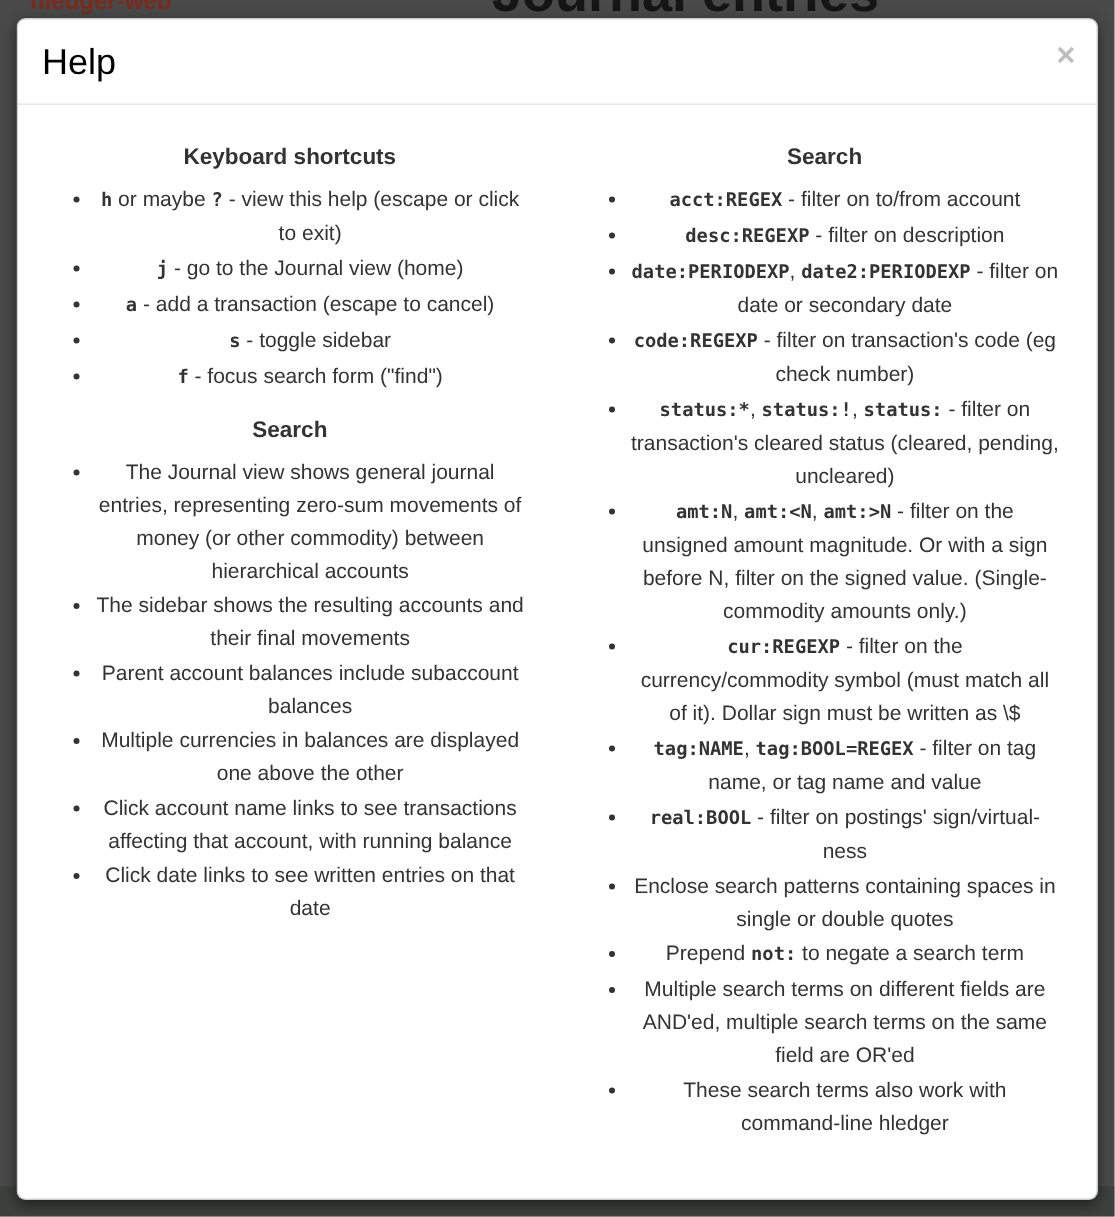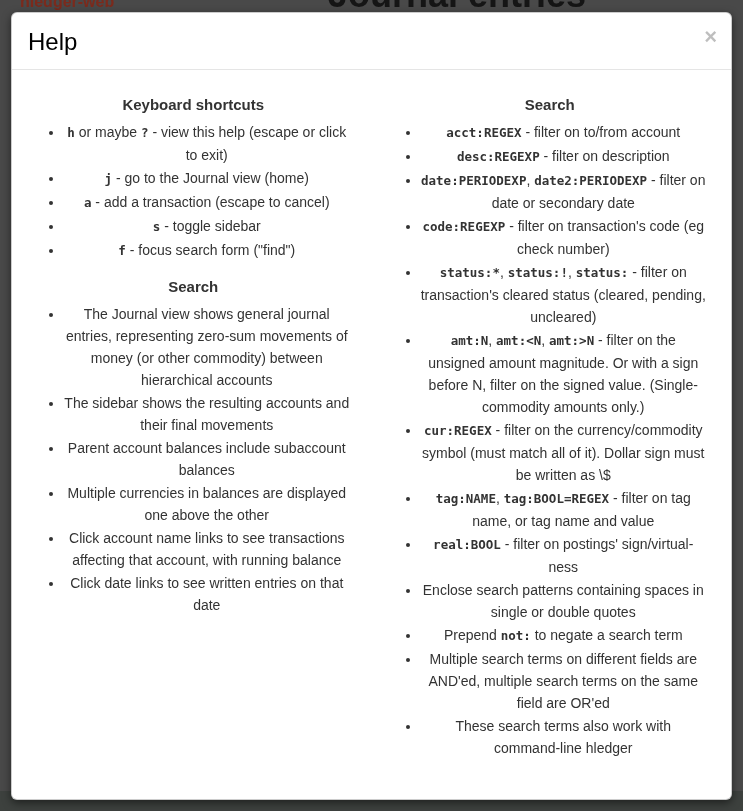--- a/index.html
+++ b/index.html
@@ -106,21 +106,21 @@
         </div>
       <div class="col">
           <h4 class="section-heading">Search</h4>
           <ul class="help-list">
             <li><code>acct:REGEX</code><span> - filter on to/from account</span></li>
             <li><code>desc:REGEXP</code><span> - filter on description</span></li>
             <li><code>date:PERIODEXP</code><span>, </span><code>date2:PERIODEXP</code><span> - filter on date or secondary date</span></li>
             <li><code>code:REGEXP</code><span> - filter on transaction's code (eg check number)</span></li>
             <li><code>status:*</code><span>, </span><code>status:!</code><span>, </span><code>status:</code><span> - filter on transaction's cleared status (cleared, pending, uncleared)</span></li>
             <li><code>amt:N</code><span>, </span><code>amt:&lt;N</code><span>, </span><code>amt:&gt;N</code><span> - filter on the unsigned amount magnitude. Or with a sign before N, filter on the signed value. (Single-commodity amounts only.)</span></li>
-            <li><code>cur:REGEX</code><span> - filter on the currency/commodity symbol (must match all of it). Dollar sign must be written as \$</span></li>
+            <li><code>cur:REGEXP</code><span> - filter on the currency/commodity symbol (must match all of it). Dollar sign must be written as \$</span></li>
             <li><code>tag:NAME</code><span>, </span><code>tag:BOOL=REGEX</code><span> - filter on tag name, or tag name and value</span></li>
             <li><code>real:BOOL</code><span> - filter on postings' sign/virtual-ness</span></li>
             <li><span>Enclose search patterns containing spaces in single or double quotes</span></li>
             <li><span>Prepend </span><code>not:</code><span> to negate a search term</span></li>
             <li><span>Multiple search terms on different fields are AND'ed, multiple search terms on the same field are OR'ed</span></li>
             <li><span>These search terms also work with command-line hledger</span></li>
           </ul>
         </div>
     </div>
   </div>

